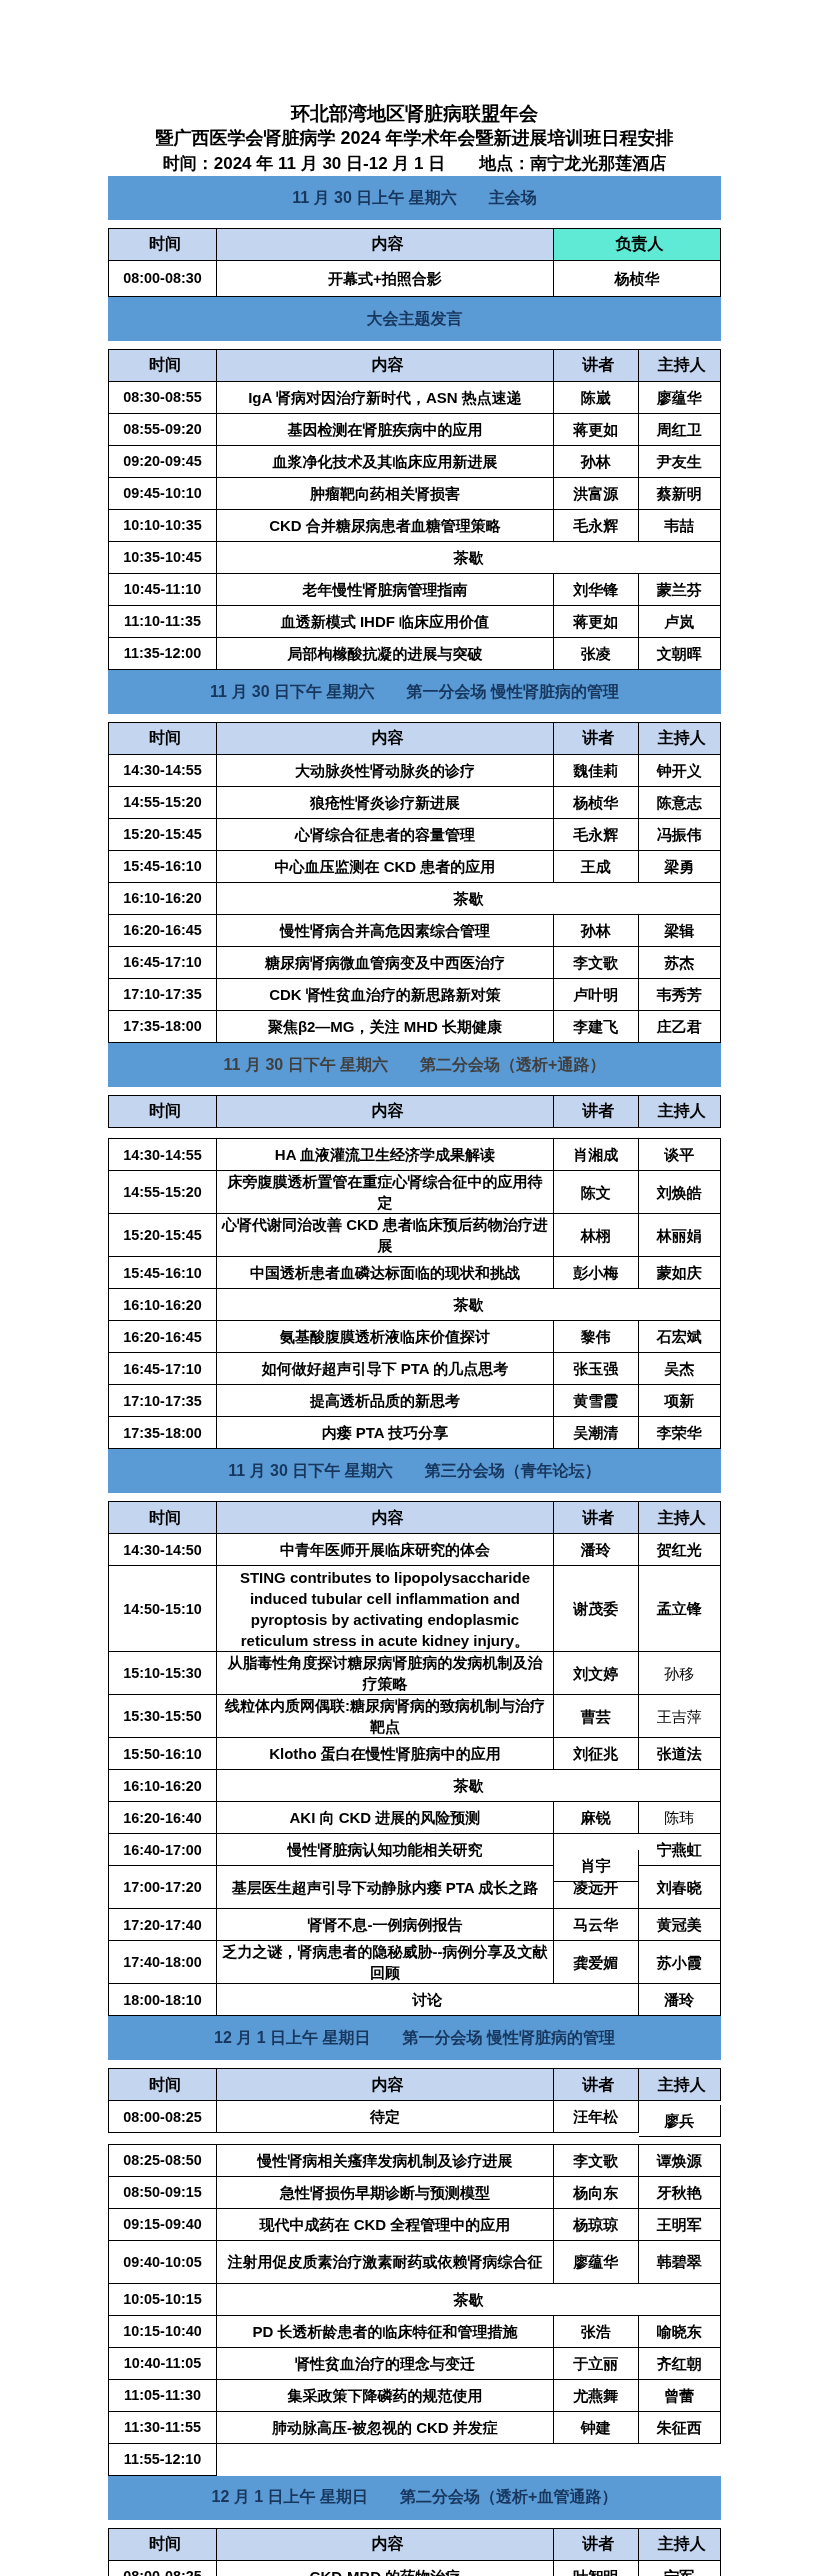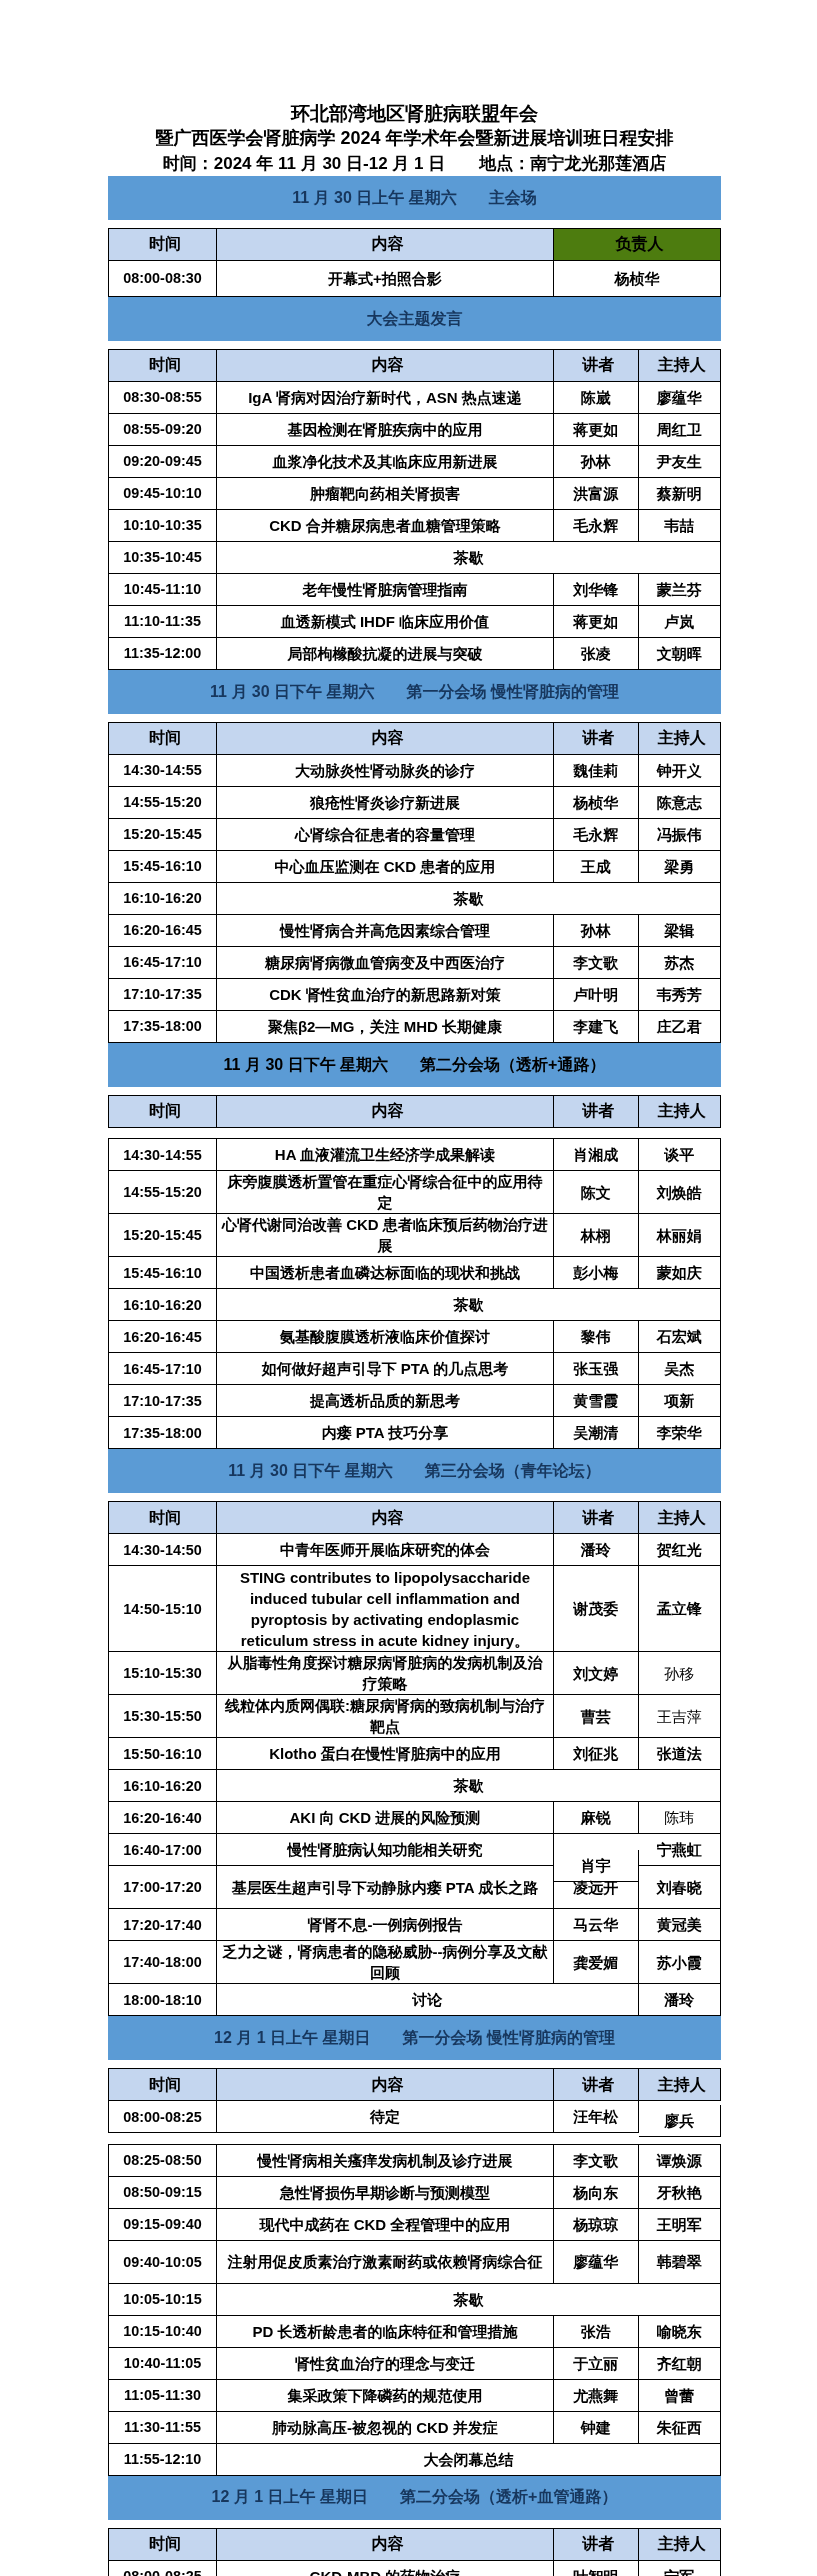--- a/index.html
+++ b/index.html
@@ -31,21 +31,21 @@
     <div class="t2">暨广西医学会肾脏病学 2024 年学术年会暨新进展培训班日程安排</div>
     <div class="t3">时间：2024 年 11 月 30 日-12 月 1 日　　地点：南宁龙光那莲酒店</div>
   </div>
   <div id="schedule">
       <div class="section-block">
         <div class="band" style="background: rgb(91, 155, 213); color: rgb(23, 55, 94);">11 月 30 日上午 星期六　　主会场</div>
         <div class="tseg">
           <div class="trow" style="height: 32px;">
             <div class="cell hcell" style="left: 0%; width: 17.65%; top: 0px; height: 100%; background: rgb(196, 214, 239);">时间</div>
             <div class="cell hcell" style="left: 17.65%; width: 55.05%; top: 0px; height: 100%; background: rgb(196, 214, 239);">内容</div>
-            <div class="cell hcell" style="left: 72.7%; width: 27.3%; top: 0px; height: 100%; background: #4d7c0f;">负责人</div>
+            <div class="cell hcell" style="left: 72.7%; width: 27.3%; top: 0px; height: 100%; background: #5eead4;">负责人</div>
           </div>
           <div class="trow" style="height: 36px;">
             <div class="cell tcell" style="left: 0%; width: 17.65%; top: 0px; height: 100%;">08:00-08:30</div>
             <div class="cell" style="left: 17.65%; width: 55.05%; top: 0px; height: 100%;">开幕式+拍照合影</div>
             <div class="cell" style="left: 72.7%; width: 27.3%; top: 0px; height: 100%;">杨桢华</div>
           </div>
         </div>
       </div>
       <div class="section-block">
         <div class="band" style="background: rgb(91, 155, 213); color: rgb(23, 55, 94);">大会主题发言</div>
@@ -167,21 +167,21 @@
           </div>
           <div class="trow" style="height: 32px;">
             <div class="cell tcell" style="left: 0%; width: 17.65%; top: 0px; height: 100%;">17:35-18:00</div>
             <div class="cell" style="left: 17.65%; width: 55.05%; top: 0px; height: 100%;">聚焦β2—MG，关注 MHD 长期健康</div>
             <div class="cell" style="left: 72.7%; width: 13.85%; top: 0px; height: 100%;">李建飞</div>
             <div class="cell" style="left: 86.55%; width: 13.45%; top: 0px; height: 100%;">庄乙君</div>
           </div>
         </div>
       </div>
       <div class="section-block">
-        <div class="band" style="background: rgb(91, 155, 213); color: #000000;">11 月 30 日下午 星期六　　第二分会场（透析+通路）</div>
+        <div class="band" style="background: rgb(91, 155, 213); color: #404040;">11 月 30 日下午 星期六　　第二分会场（透析+通路）</div>
         <div class="tseg">
           <div class="trow" style="height: 32px;">
             <div class="cell hcell" style="left: 0%; width: 17.65%; top: 0px; height: 100%; background: rgb(196, 214, 239);">时间</div>
             <div class="cell hcell" style="left: 17.65%; width: 55.05%; top: 0px; height: 100%; background: rgb(196, 214, 239);">内容</div>
             <div class="cell hcell" style="left: 72.7%; width: 13.85%; top: 0px; height: 100%; background: rgb(196, 214, 239);">讲者</div>
             <div class="cell hcell" style="left: 86.55%; width: 13.45%; top: 0px; height: 100%; background: rgb(196, 214, 239);">主持人</div>
           </div>
         </div>
         <div class="page-gap"></div>
         <div class="tseg">
@@ -384,21 +384,20 @@
             <div class="cell" style="left: 86.55%; width: 13.45%; top: 0px; height: 100%;">曾蕾</div>
           </div>
           <div class="trow" style="height: 32px;">
             <div class="cell tcell" style="left: 0%; width: 17.65%; top: 0px; height: 100%;">11:30-11:55</div>
             <div class="cell" style="left: 17.65%; width: 55.05%; top: 0px; height: 100%;">肺动脉高压-被忽视的 CKD 并发症</div>
             <div class="cell" style="left: 72.7%; width: 13.85%; top: 0px; height: 100%;">钟建</div>
             <div class="cell" style="left: 86.55%; width: 13.45%; top: 0px; height: 100%;">朱征西</div>
           </div>
           <div class="trow" style="height: 32px;">
             <div class="cell tcell" style="left: 0%; width: 17.65%; top: 0px; height: 100%;">11:55-12:10</div>
-            <div class="cell" style="left: 17.65%; width: 82.35%; top: 0px; height: 100%;">大会闭幕总结</div>
           </div>
         </div>
       </div>
       <div class="section-block">
         <div class="band" style="background: rgb(91, 155, 213); color: rgb(23, 55, 94);">12 月 1 日上午 星期日　　第二分会场（透析+血管通路）</div>
         <div class="tseg">
           <div class="trow" style="height: 32px;">
             <div class="cell hcell" style="left: 0%; width: 17.65%; top: 0px; height: 100%; background: rgb(196, 214, 239);">时间</div>
             <div class="cell hcell" style="left: 17.65%; width: 55.05%; top: 0px; height: 100%; background: rgb(196, 214, 239);">内容</div>
             <div class="cell hcell" style="left: 72.7%; width: 13.85%; top: 0px; height: 100%; background: rgb(196, 214, 239);">讲者</div>

